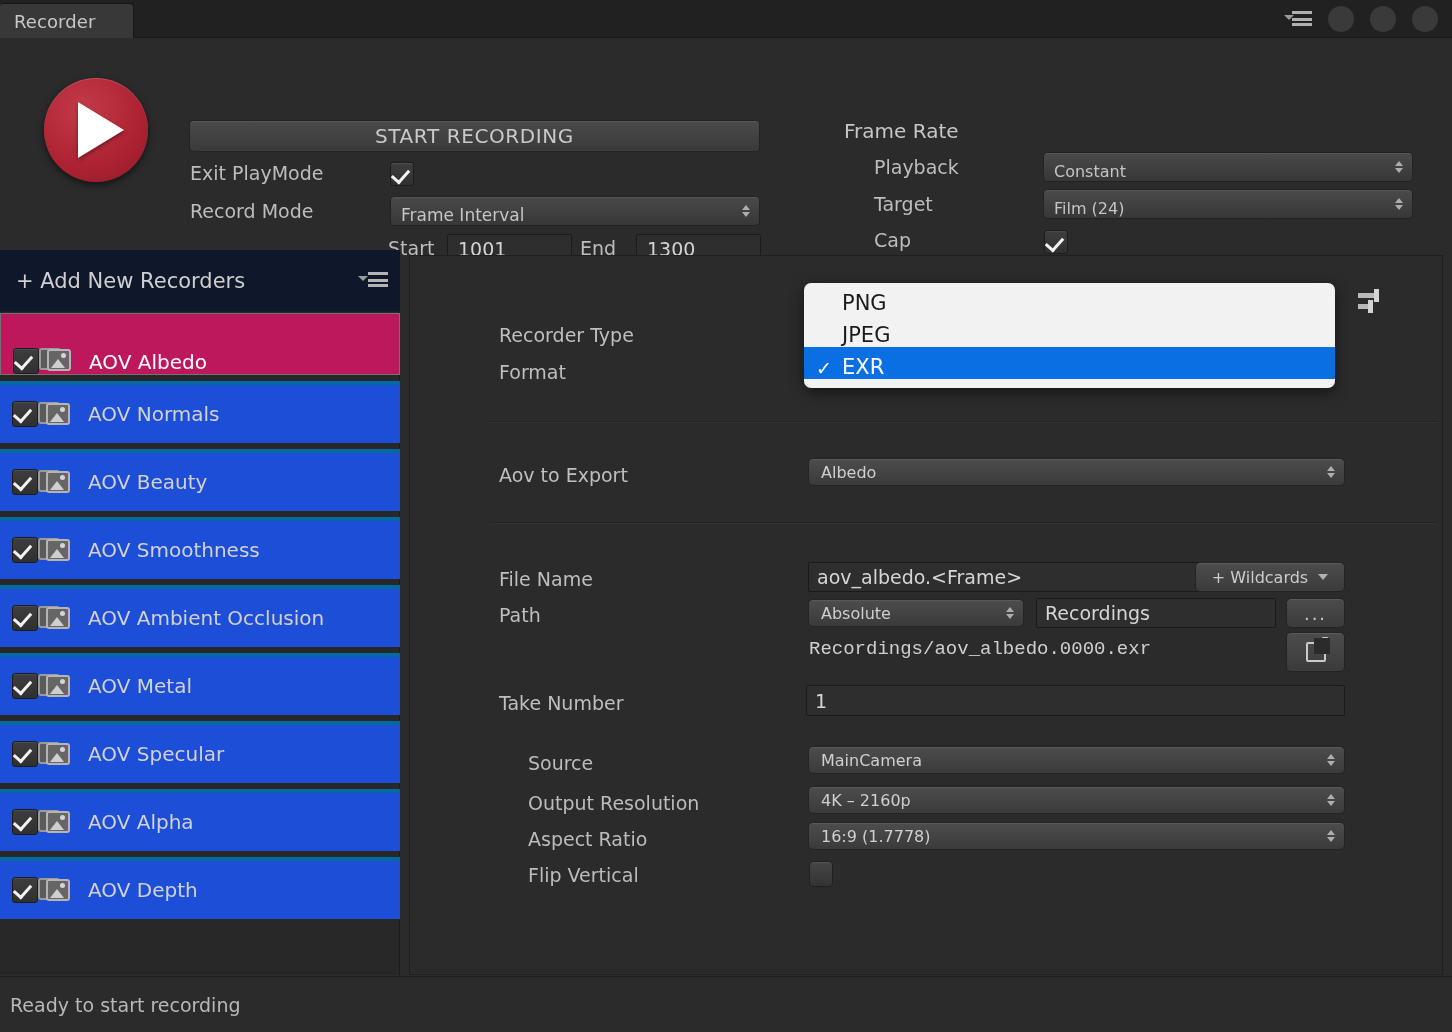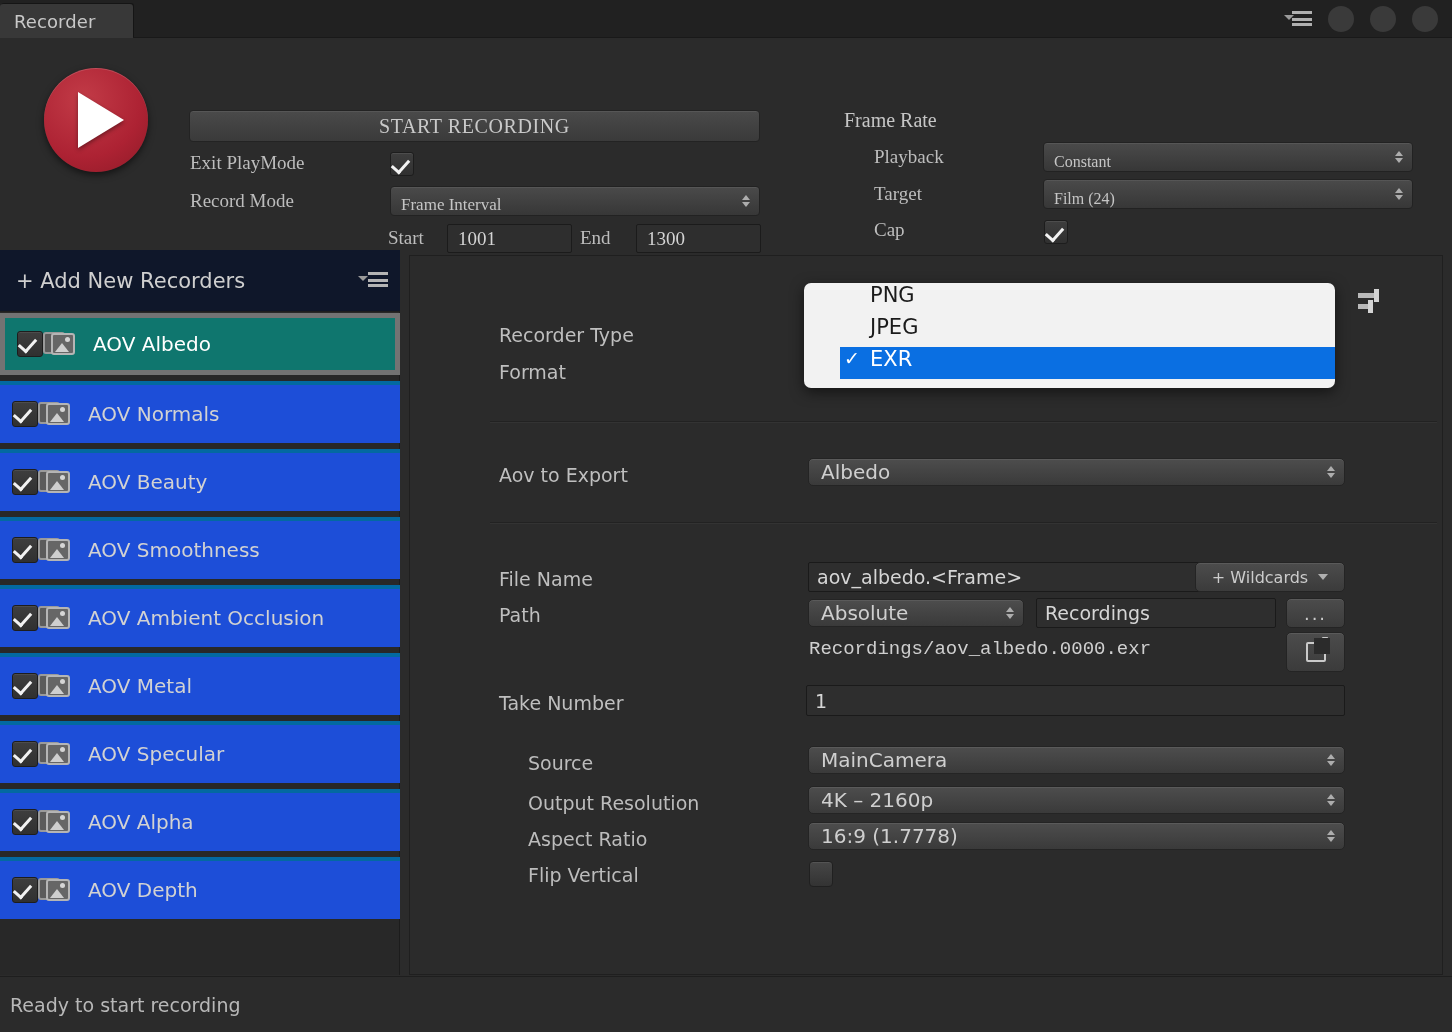--- a/index.html
+++ b/index.html
@@ -32,21 +32,21 @@
   .hamburger .ln:nth-child(2){ top: 7px; }
   .hamburger .ln:nth-child(3){ top: 12px; }
   .hamburger .caret {
     position: absolute; left: 0; top: 4px; width: 0; height: 0;
     border-left: 5px solid transparent; border-right: 5px solid transparent;
     border-top: 5px solid #9a9a9a;
   }
   .circlebtn { width: 26px; height: 26px; border-radius: 50%; background: #3a3a3a; }
 
   
-  .header { position: absolute; left: 0; top: 38px; width: 1452px; height: 212px; background: #2b2b2b; font-family: Liberation Serif, serif; }
+  .header { position: absolute; left: 0; top: 48px; width: 1452px; height: 212px; background: #2b2b2b; }
 
   .recbtn-wrap { position: absolute; left: 44px; top: 30px; width: 104px; height: 104px; }
   .recbtn {
     width: 104px; height: 104px; border-radius: 50%;
     background: radial-gradient(circle at 38% 30%, #c23b47 0%, #ad2233 60%, #8d1a27 100%);
     box-shadow: 0 3px 7px rgba(0,0,0,.55), inset 0 1px 0 rgba(255,255,255,.15);
     display: flex; align-items: center; justify-content: center;
   }
   .recbtn .tri {
     width: 0; height: 0; margin-left: 10px;
@@ -144,21 +144,21 @@
     border-left: 5px solid transparent; border-right: 5px solid transparent;
     border-top: 5px solid #9a9a9a;
   }
 
   .reclist { position: absolute; left: 0; top: 63px; width: 400px; height: 662px; overflow: hidden; }
   .recrow {
     position: relative; height: 62px; margin-bottom: 6px;
     background: #1d4ed8; display: flex; align-items: center;
     border-top: 4px solid #0369a1;
   }
-  .recrow.selected { background: #0f766e; border: 5px solid #737373; }
+  .recrow.selected { background: #be185d; border: 1px solid #737373; align-items: flex-end; }
   .recrow .rchk { margin-left: 12px; width: 26px; height: 26px; }
   .recrow .rname { margin-left: 16px; color: #d2d2d2; font-size: 20px; }
   .recrow.selected .rname { color: #ffffff; }
 
   
   .imgicon { position: relative; width: 34px; height: 28px; }
   .imgicon .back {
     position: absolute; left: 0; top: 2px; width: 22px; height: 22px;
     border: 2px solid #9a9a9a; border-radius: 3px; background: #5b5b5b;
   }
@@ -192,21 +192,21 @@
 
   .fieldlbl { position: absolute; color: #bfbfbf; font-size: 19px; white-space: nowrap; }
   .fieldlbl.sub { color: #bcbcbc; }
 
   .sep { position: absolute; left: 80px; width: 947px; height: 1px; background: #222; box-shadow: 0 1px 0 #333; }
 
   .dd2 {
     position: absolute;
     background: linear-gradient(#4d4d4d, #3a3a3a);
     border: 1px solid #242424; border-radius: 5px;
-    color: #cfcfcf; font-size: 20px;
+    color: #cfcfcf; font-size: 16px;
     display: flex; align-items: center; padding: 0 12px;
     box-shadow: inset 0 1px 0 rgba(255,255,255,.08);
   }
   .txtfld {
     position: absolute; background: #2e2e2e;
     border: 1px solid #1a1a1a; border-radius: 2px;
     color: #d6d6d6; font-size: 19px;
     display: flex; align-items: center; padding: 0 8px;
   }
   .plainval { position: absolute; color: #cfcfcf; font-size: 19px; font-family: Liberation Mono, monospace; }
@@ -243,22 +243,22 @@
   }
 
   
   .popup {
     position: absolute; left: 804px; top: 283px; width: 531px; height: 105px;
     background: #f2f2f2; border-radius: 7px;
     box-shadow: 0 4px 14px rgba(0,0,0,.55);
     overflow: hidden; z-index: 50;
   }
   .popitem {
-    height: 32px; display: flex; align-items: flex-start;
-    font-size: 21px; color: #1b1b1b; padding-left: 4px; margin-left: 36px;
+    height: 32px; display: flex; align-items: flex-end;
+    font-size: 21px; color: #1b1b1b; padding-left: 12px;
   }
   .popitem .tick { width: 26px; font-size: 19px; color: #1b1b1b; }
   .popitem.sel { background: #0a6fe2; color: #ffffff; }
   .popitem.sel .tick { color: #ffffff; }
 
   
   .statusbar {
     position: absolute; left: 0; top: 976px; width: 1452px; height: 56px;
     background: #2b2b2b; border-top: 1px solid #1e1e1e;
     display: flex; align-items: center;

